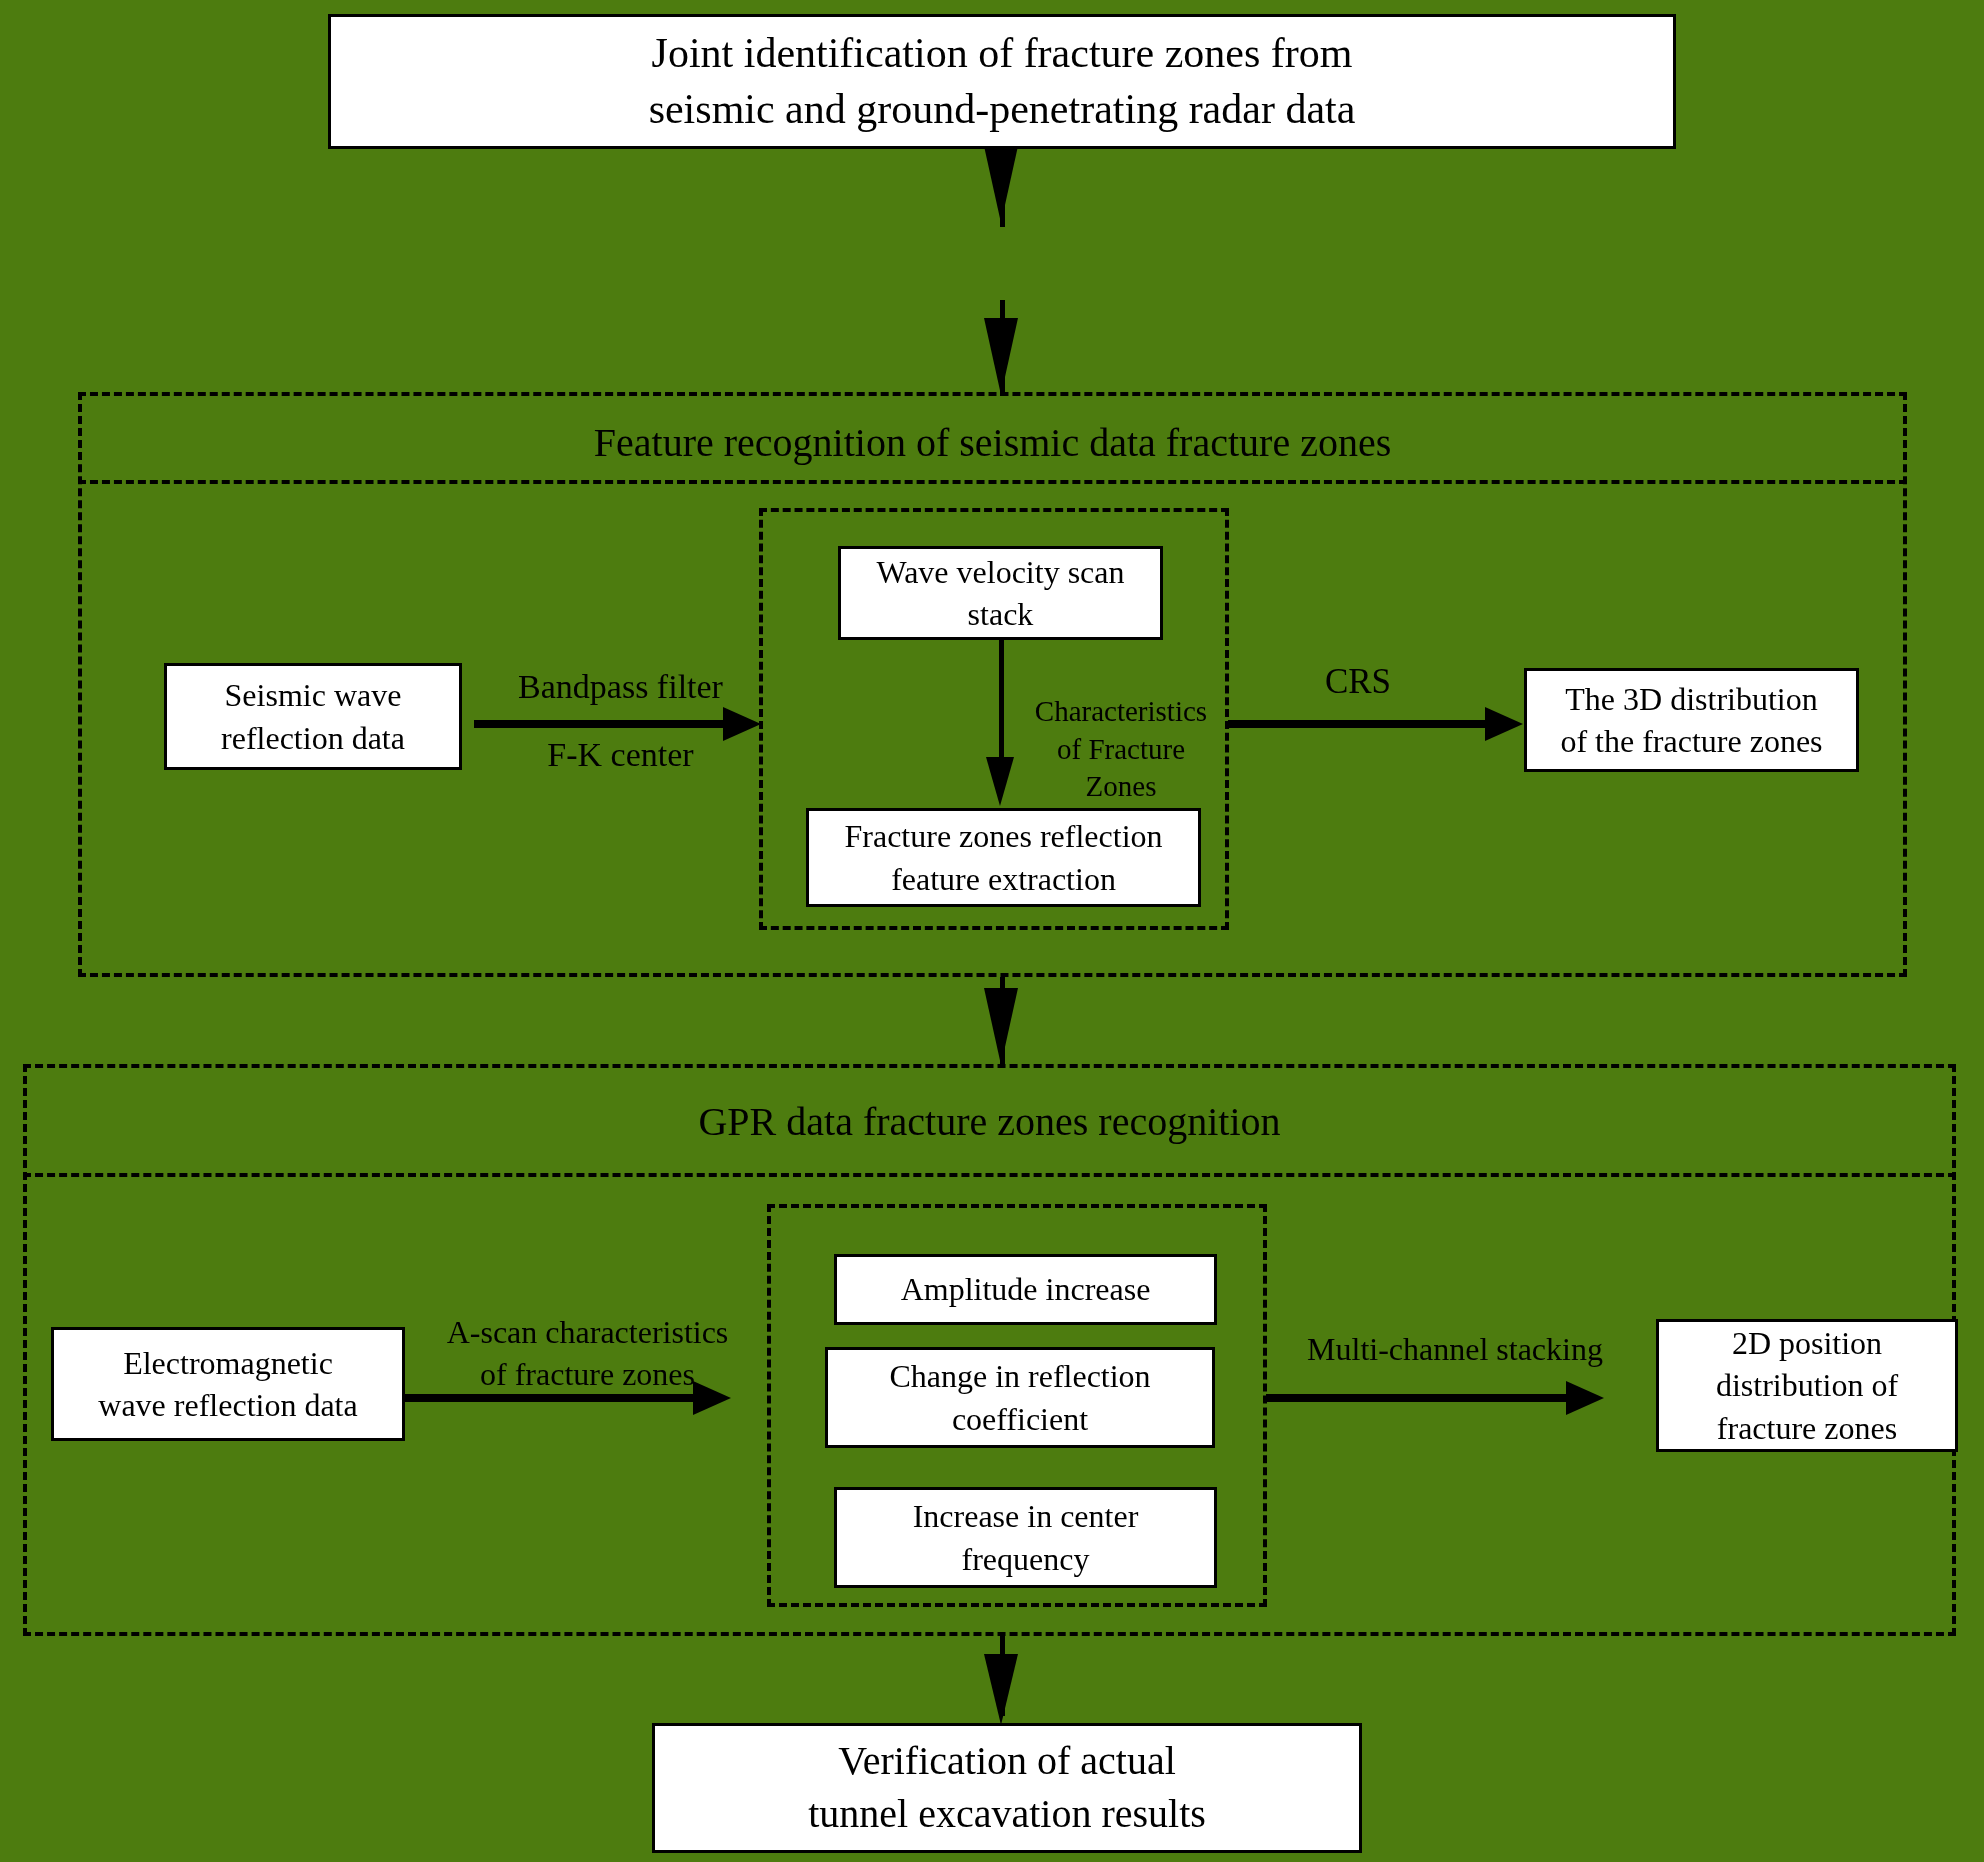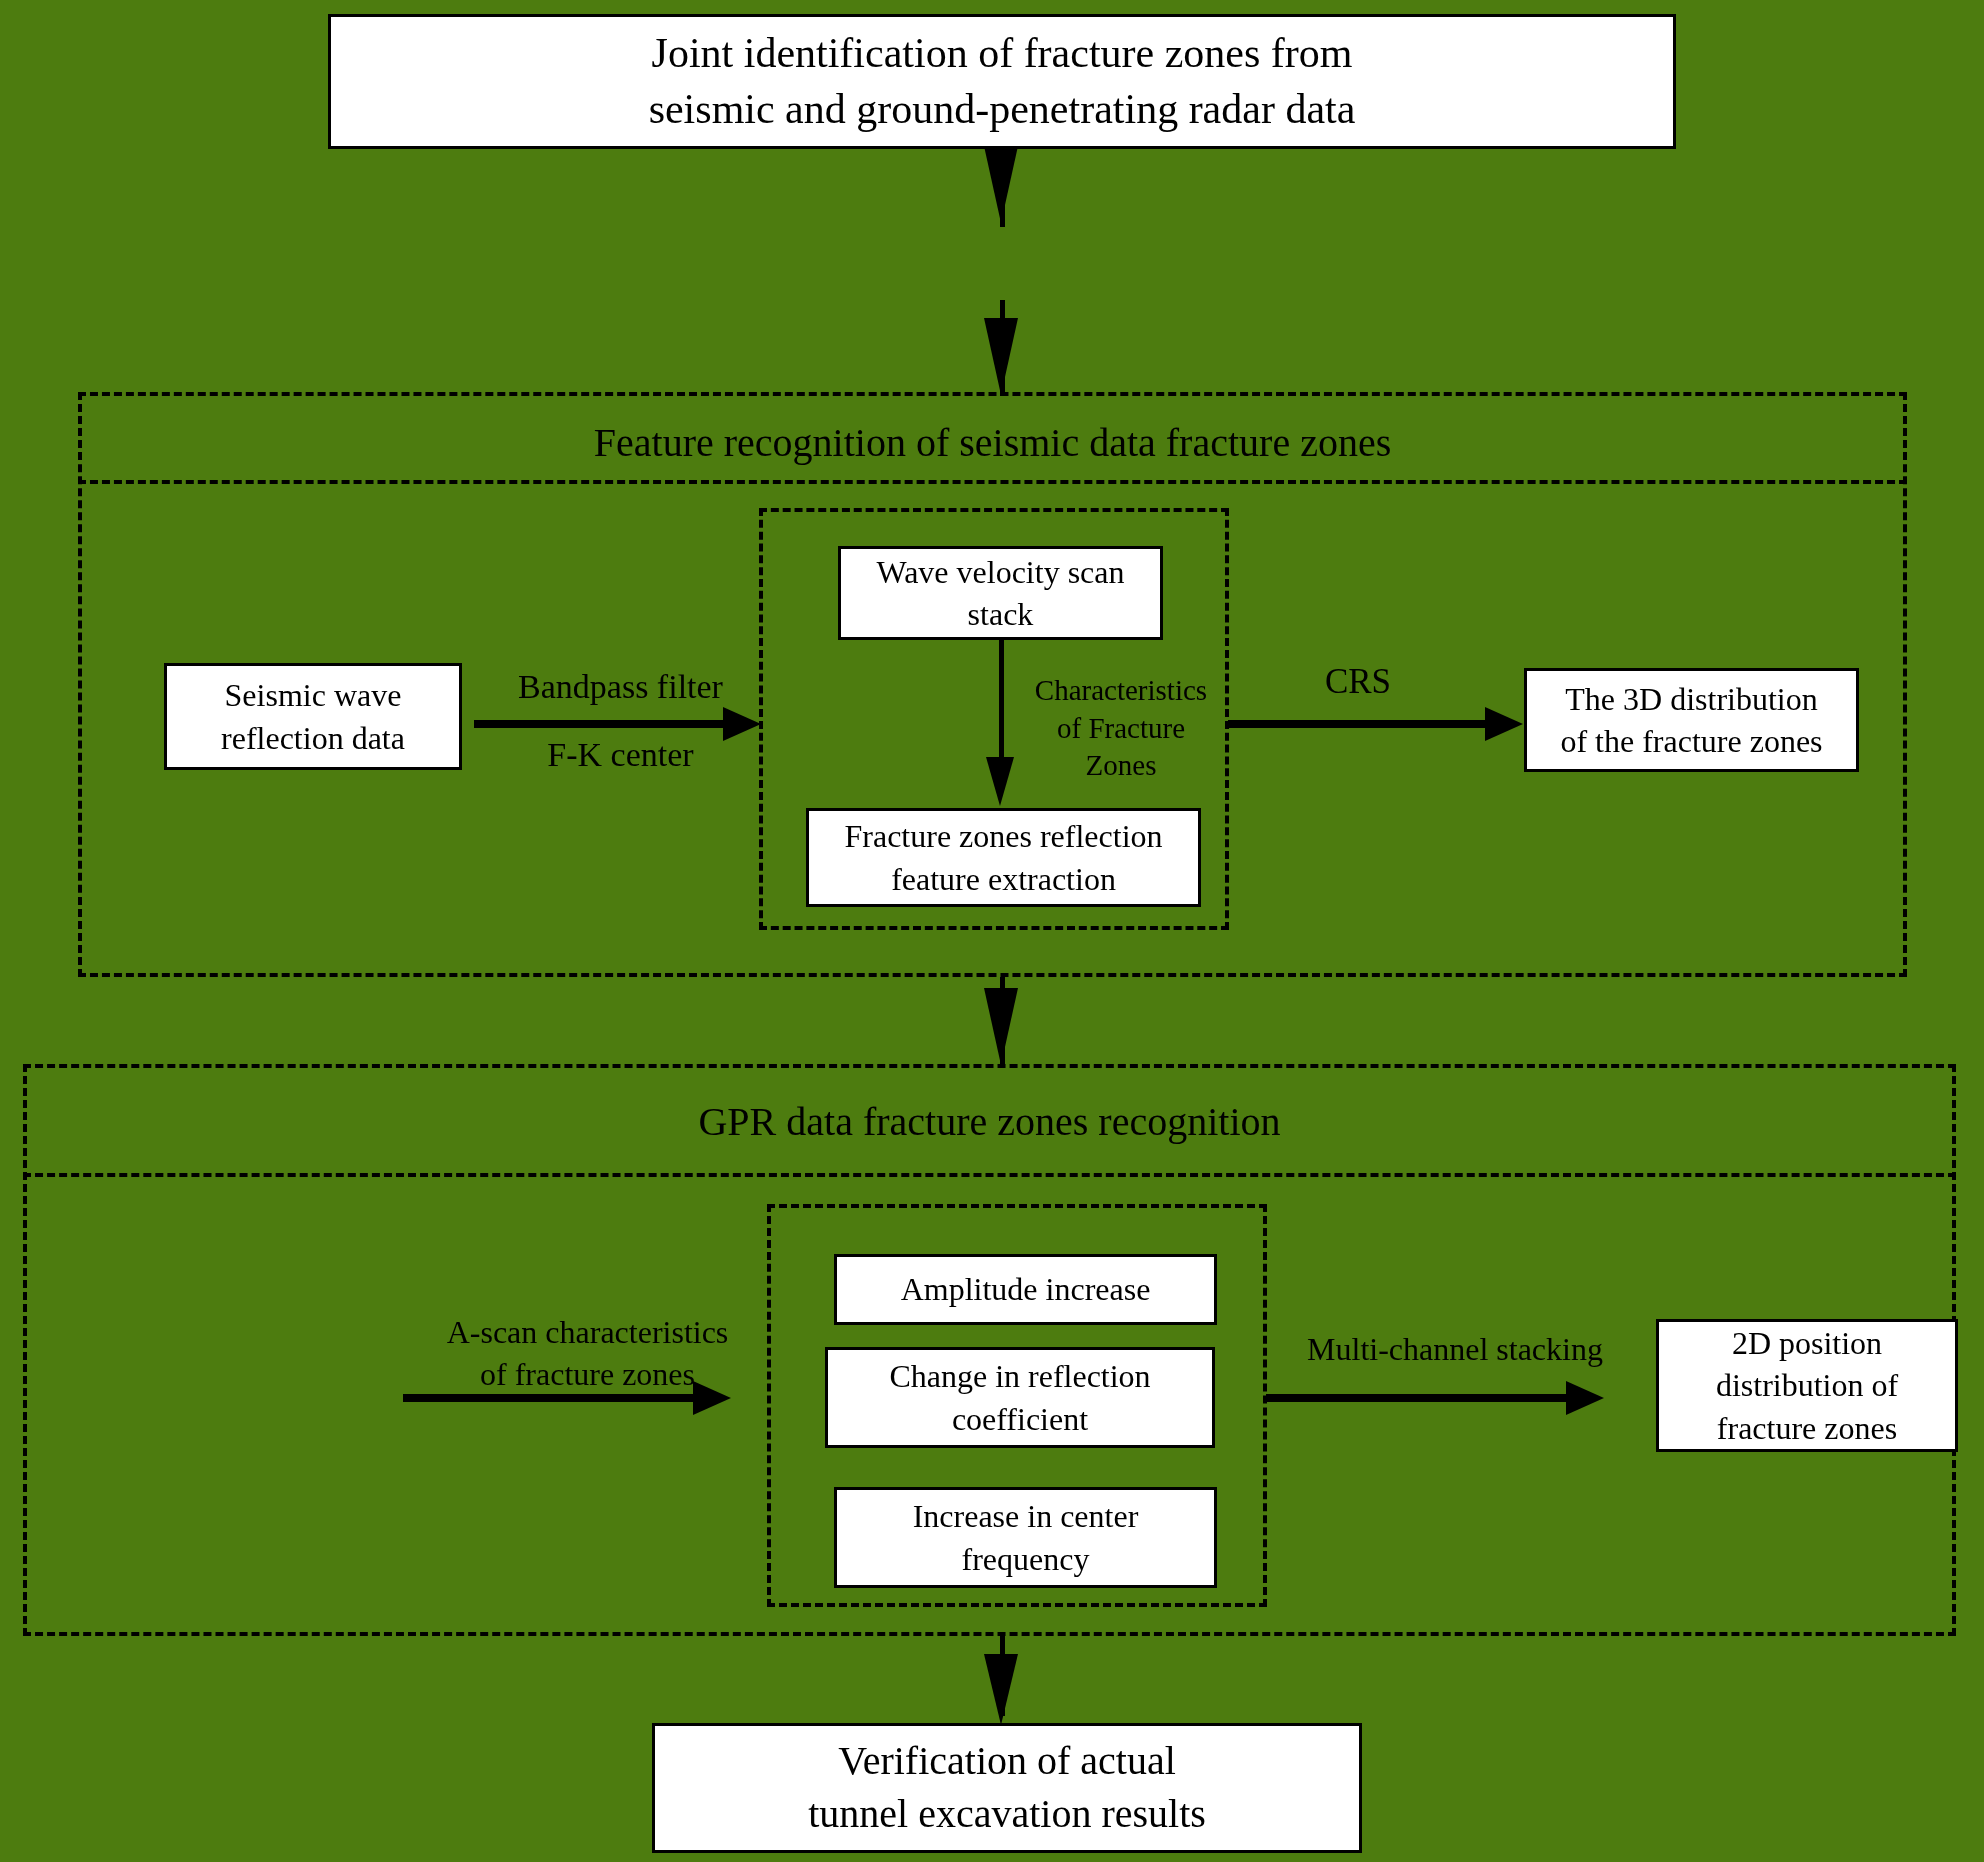--- a/index.html
+++ b/index.html
@@ -120,41 +120,43 @@
   <div class="arrow-right" style="left:723px; top:707px; border-left-width:38px;"></div>
 
   <div class="dashbox" style="left:759px; top:508px; width:470px; height:422px;"></div>
 
   <div class="box" style="left:838px; top:546px; width:325px; height:94px; font-size:32px;">Wave velocity scan
 stack</div>
 
   <div class="vshaft" style="left:999px; top:640px; width:4.5px; height:130px;"></div>
   <div class="arrow-down-sm" style="left:986px; top:757px; border-top-width:49px;"></div>
 
-  <div class="edge-label" style="left:1014px; top:672px; width:214px; font-size:29px;">Characteristics
+  <div class="edge-label" style="left:1014px; top:693px; width:214px; font-size:29px;">Characteristics
 of Fracture
 Zones</div>
 
   <div class="box" style="left:806px; top:808px; width:395px; height:99px; font-size:32px;">Fracture zones reflection
 feature extraction</div>
 
   <div class="hline" style="left:1228px; top:720px; width:260px;"></div>
   <div class="arrow-right" style="left:1485px; top:707px; border-left-width:38px;"></div>
   <div class="edge-label" style="left:1254px; top:659px; width:208px; font-size:35px;">CRS</div>
 
   <div class="box" style="left:1524px; top:668px; width:335px; height:104px; font-size:32px;">The 3D distribution
 of the fracture zones</div>
 
   <div class="vshaft" style="left:1000px; top:977px; width:4.5px; height:91px;"></div>
   <div class="arrow-down" style="left:984px; top:988px; border-top-width:77px;"></div>
 
   <div class="dashbox" style="left:23px; top:1064px; width:1933px; height:572px;"></div>
   <div class="dashdiv" style="left:23px; top:1173px; width:1933px;"></div>
   <div class="section-title" style="left:23px; top:1098px; width:1933px; font-size:40px;">GPR data fracture zones recognition</div>
 
+  <div class="box" style="left:51px; top:1327px; width:354px; height:114px; font-size:32px;">Electromagnetic
+wave reflection data</div>
 
   <div class="edge-label" style="left:409px; top:1312px; width:357px; font-size:32px;">A-scan characteristics
 of fracture zones</div>
 
   <div class="hline" style="left:403px; top:1394px; width:292px;"></div>
   <div class="arrow-right" style="left:693px; top:1381px; border-left-width:38px;"></div>
 
   <div class="dashbox" style="left:767px; top:1204px; width:500px; height:403px;"></div>
 
   <div class="box" style="left:834px; top:1254px; width:383px; height:71px; font-size:32px;">Amplitude increase</div>

